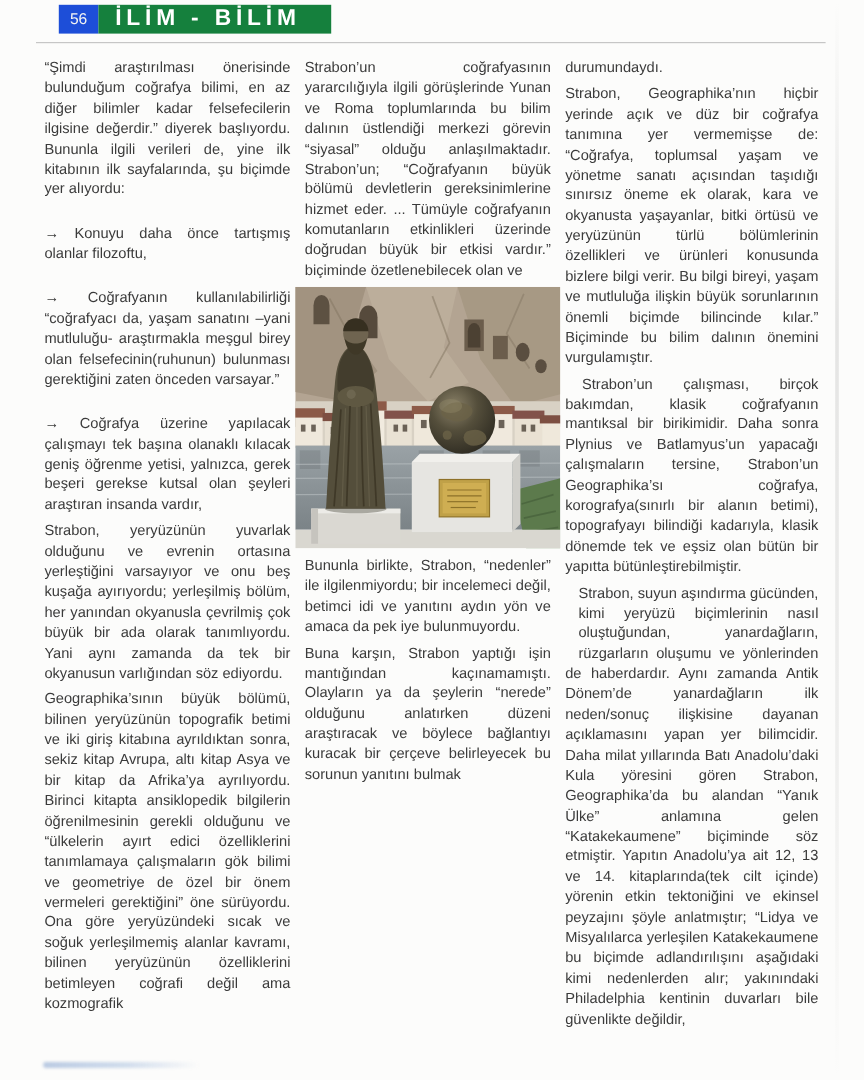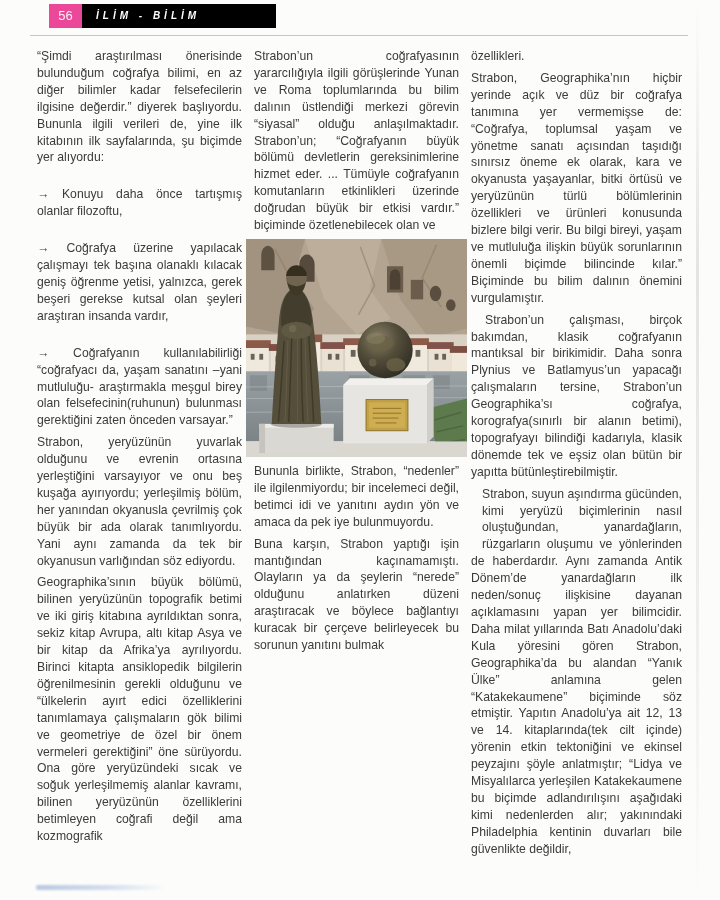--- a/index.html
+++ b/index.html
@@ -19,27 +19,27 @@
     background:linear-gradient(to bottom, rgba(0,0,0,0) 0%, rgba(120,120,120,.18) 30%, rgba(120,120,120,.10) 70%, rgba(0,0,0,0) 100%);
   }
   .scan-smudge{
     position:absolute;left:36px;top:885px;width:130px;height:5px;
     background:linear-gradient(90deg, rgba(130,160,205,.55), rgba(160,185,220,.45) 55%, rgba(160,185,220,0));
     filter:blur(1.2px);border-radius:2px;
   }
   
   .header{position:absolute;top:4px;left:49px;display:flex;height:24px;}
   .page-number{
-    background:#ec4899;color:#f3f3f3;width:33px;text-align:center;
+    background:#1d4ed8;color:#f3f3f3;width:33px;text-align:center;
     font-size:13px;line-height:24px;
   }
   .section-title{
-    background:#000000;color:#ffffff;width:180px;
-    font-size:10px;font-weight:bold;letter-spacing:4px;
-    line-height:24px;padding-left:14px;font-style:italic;
+    background:#15803d;color:#ffffff;width:180px;
+    font-size:19px;font-weight:bold;letter-spacing:4px;
+    line-height:24px;padding-left:14px;
   }
   .header-rule{
     position:absolute;top:35px;left:30px;width:658px;height:1px;
     background:#c6c6c6;
   }
   
   .columns{
     position:absolute;top:48px;left:37px;width:649px;
     display:flex;gap:12px;
   }
@@ -71,22 +71,22 @@
     <div class="page-number">56</div>
     <div class="section-title">İLİM - BİLİM</div>
   </div>
   <div class="header-rule"></div>
 
   <div class="columns">
 
     <section class="col col-1">
       <p>“Şimdi araştırılması önerisinde bulunduğum coğrafya bilimi, en az diğer bilimler kadar felsefecilerin ilgisine değerdir.” diyerek başlıyordu. Bununla ilgili verileri de, yine ilk kitabının ilk sayfalarında, şu biçimde yer alıyordu:</p>
       <p class="arrow-item">→ Konuyu daha önce tartışmış olanlar filozoftu,</p>
+      <p class="arrow-item">→ Coğrafyanın kullanılabilirliği “coğrafyacı da, yaşam sanatını –yani mutluluğu- araştırmakla meşgul birey olan felsefecinin(ruhunun) bulunması gerektiğini zaten önceden varsayar.”</p>
       <p class="arrow-item">→ Coğrafya üzerine yapılacak çalışmayı tek başına olanaklı kılacak geniş öğrenme yetisi, yalnızca, gerek beşeri gerekse kutsal olan şeyleri araştıran insanda vardır,</p>
-      <p class="arrow-item">→ Coğrafyanın kullanılabilirliği “coğrafyacı da, yaşam sanatını –yani mutluluğu- araştırmakla meşgul birey olan felsefecinin(ruhunun) bulunması gerektiğini zaten önceden varsayar.”</p>
       <p>Strabon, yeryüzünün yuvarlak olduğunu ve evrenin ortasına yerleştiğini varsayıyor ve onu beş kuşağa ayırıyordu; yerleşilmiş bölüm, her yanından okyanusla çevrilmiş çok büyük bir ada olarak tanımlıyordu. Yani aynı zamanda da tek bir okyanusun varlığından söz ediyordu.</p>
       <p>Geographika’sının büyük bölümü, bilinen yeryüzünün topografik betimi ve iki giriş kitabına ayrıldıktan sonra, sekiz kitap Avrupa, altı kitap Asya ve bir kitap da Afrika’ya ayrılıyordu. Birinci kitapta ansiklopedik bilgilerin öğrenilmesinin gerekli olduğunu ve “ülkelerin ayırt edici özelliklerini tanımlamaya çalışmaların gök bilimi ve geometriye de özel bir önem vermeleri gerektiğini” öne sürüyordu. Ona göre yeryüzündeki sıcak ve soğuk yerleşilmemiş alanlar kavramı, bilinen yeryüzünün özelliklerini betimleyen coğrafi değil ama kozmografik</p>
     </section>
 
     <section class="col col-2">
       <p>Strabon’un coğrafyasının yararcılığıyla ilgili görüşlerinde Yunan ve Roma toplumlarında bu bilim dalının üstlendiği merkezi görevin “siyasal” olduğu anlaşılmaktadır. Strabon’un; “Coğrafyanın büyük bölümü devletlerin gereksinimlerine hizmet eder. ... Tümüyle coğrafyanın komutanların etkinlikleri üzerinde doğrudan büyük bir etkisi vardır.” biçiminde özetlenebilecek olan ve</p>
 
       <figure class="photo">
         <svg viewBox="0 0 232 224" preserveAspectRatio="none">
           <defs>
@@ -220,21 +220,21 @@
             <path d="M62,102 C63,138 64,166 65,188"></path>
           </g>
         </svg>
       </figure>
 
       <p>Bununla birlikte, Strabon, “nedenler” ile ilgilenmiyordu; bir incelemeci değil, betimci idi ve yanıtını aydın yön ve amaca da pek iye bulunmuyordu.</p>
       <p>Buna karşın, Strabon yaptığı işin mantığından kaçınamamıştı. Olayların ya da şeylerin “nerede” olduğunu anlatırken düzeni araştıracak ve böylece bağlantıyı kuracak bir çerçeve belirleyecek bu sorunun yanıtını bulmak</p>
     </section>
 
     <section class="col col-3">
-      <p>özellikleri.</p>
+      <p>durumundaydı.</p>
       <p>Strabon, Geographika’nın hiçbir yerinde açık ve düz bir coğrafya tanımına yer vermemişse de: “Coğrafya, toplumsal yaşam ve yönetme sanatı açısından taşıdığı sınırsız öneme ek olarak, kara ve okyanusta yaşayanlar, bitki örtüsü ve yeryüzünün türlü bölümlerinin özellikleri ve ürünleri konusunda bizlere bilgi verir. Bu bilgi bireyi, yaşam ve mutluluğa ilişkin büyük sorunlarının önemli biçimde bilincinde kılar.” Biçiminde bu bilim dalının önemini vurgulamıştır.</p>
       <p class="indent-first">Strabon’un çalışması, birçok bakımdan, klasik coğrafyanın mantıksal bir birikimidir. Daha sonra Plynius ve Batlamyus’un yapacağı çalışmaların tersine, Strabon’un Geographika’sı coğrafya, korografya(sınırlı bir alanın betimi), topografyayı bilindiği kadarıyla, klasik dönemde tek ve eşsiz olan bütün bir yapıtta bütünleştirebilmiştir.</p>
       <p><span class="photo-wrap-spacer"></span><span>Strabon, suyun aşındırma gücünden, kimi yeryüzü biçimlerinin nasıl oluştuğundan, yanardağların, rüzgarların oluşumu ve yönlerinden de haberdardır. Aynı zamanda Antik Dönem’de yanardağların ilk neden/sonuç ilişkisine dayanan açıklamasını yapan yer bilimcidir. Daha milat yıllarında Batı Anadolu’daki Kula yöresini gören Strabon, Geographika’da bu alandan “Yanık Ülke” anlamına gelen “Katakekaumene” biçiminde söz etmiştir. Yapıtın Anadolu’ya ait 12, 13 ve 14. kitaplarında(tek cilt içinde) yörenin etkin tektoniğini ve ekinsel peyzajını şöyle anlatmıştır; “Lidya ve Misyalılarca yerleşilen Katakekaumene bu biçimde adlandırılışını aşağıdaki kimi nedenlerden alır; yakınındaki Philadelphia kentinin duvarları bile güvenlikte değildir,</span></p>
     </section>
 
   </div>
 
   <div class="right-edge-shadow"></div>
   <div class="scan-smudge"></div>
 </div>

